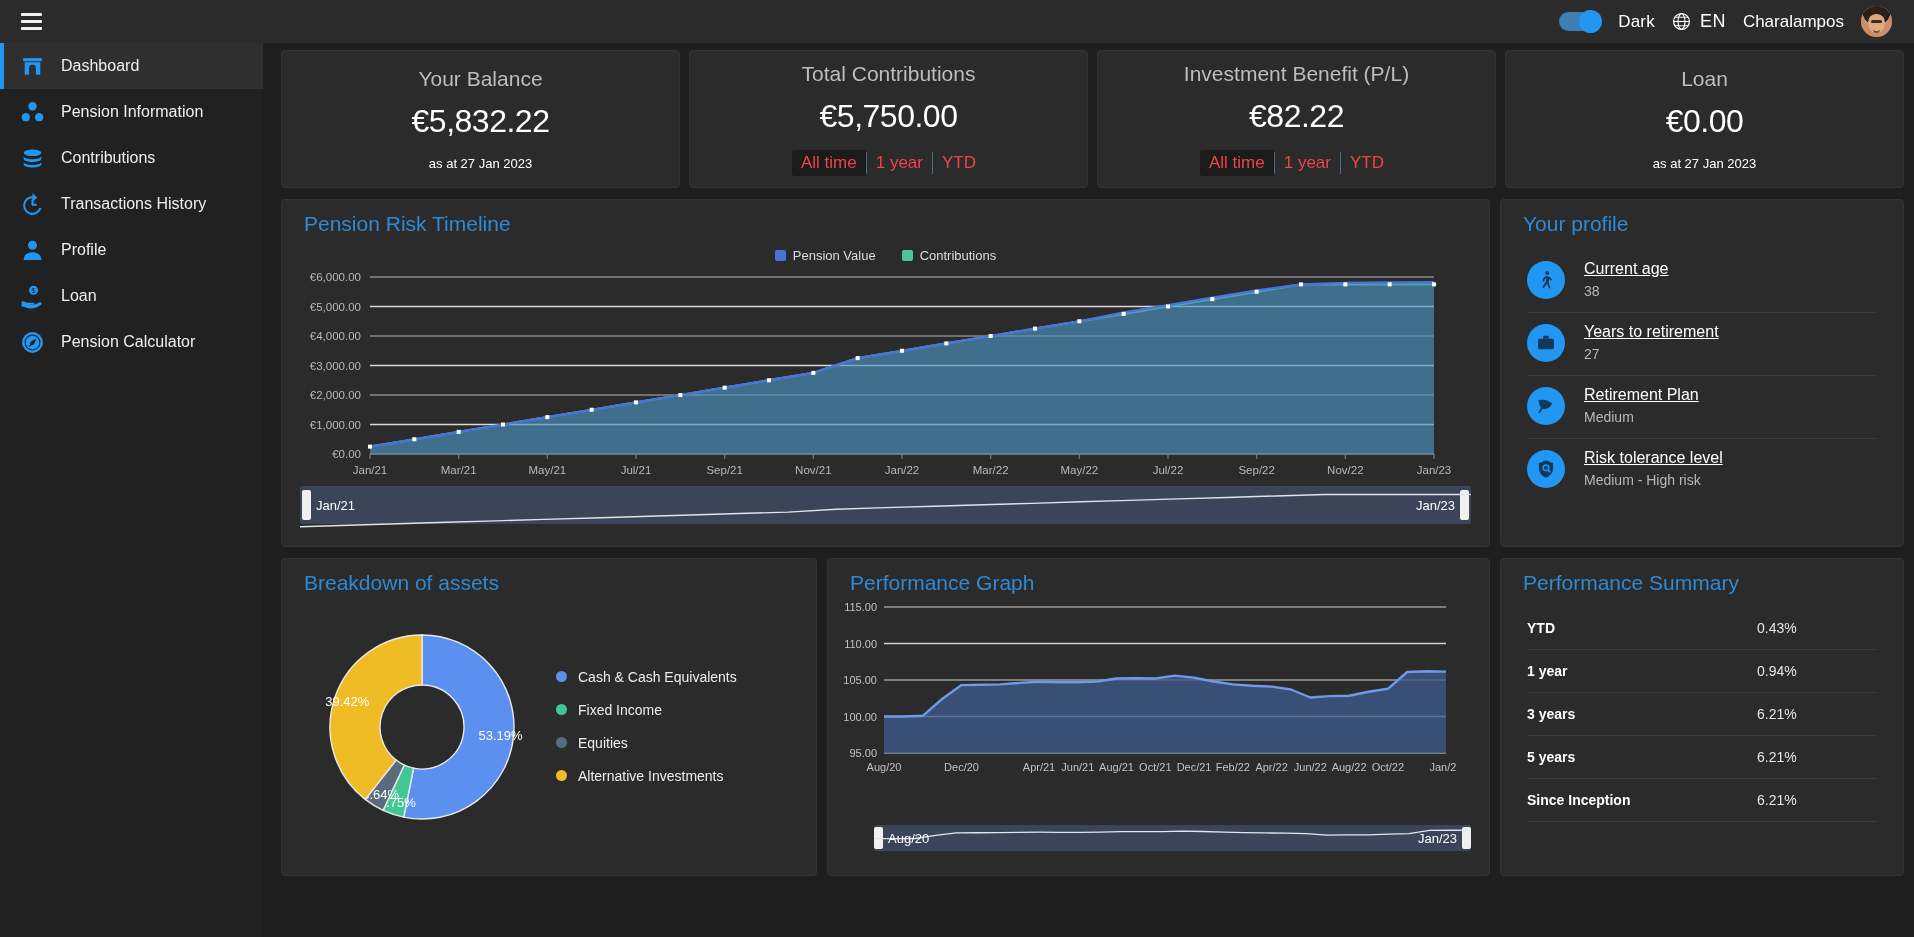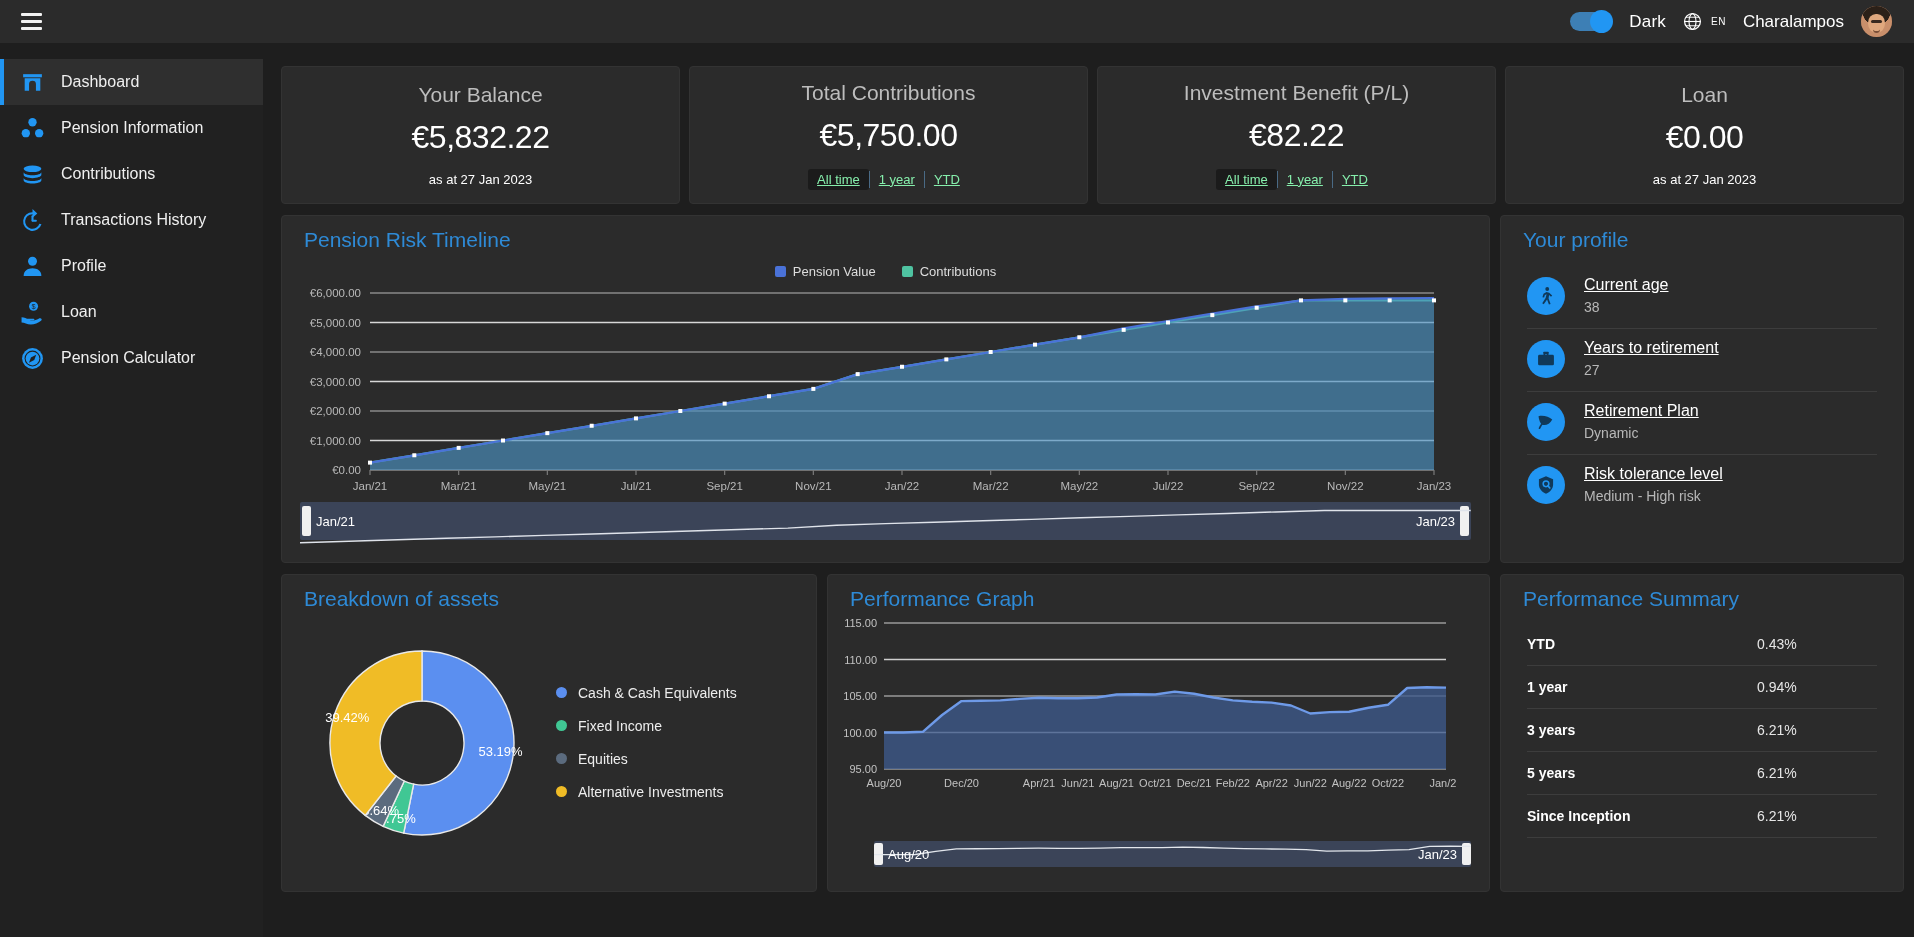--- a/index.html
+++ b/index.html
@@ -3,38 +3,38 @@
 <meta charset="utf-8">
 <style>
   * { box-sizing: border-box; margin: 0; padding: 0; }
   html, body {
     width: 1914px; height: 937px;
     background: #1e1e1e;
     font-family: "Liberation Sans", sans-serif;
     color: #e8e8e8;
     overflow: hidden;
   }
-  .app { display: flex; flex-direction: column; width: 1914px; height: 937px; gap: 16px; }
+  .app { display: flex; flex-direction: column; width: 1914px; height: 937px; }
 
   
   .header {
     height: 43px; flex: 0 0 43px;
     background: #2b2b2b;
     display: flex; align-items: center;
     padding: 0 22px 0 14px;
     position: relative; z-index: 5;
   }
   .hamburger { width: 34px; height: 30px; display:flex; flex-direction:column; justify-content:center; align-items:center; gap:4px; cursor:pointer; }
   .hamburger span { display:block; width: 21px; height: 3px; background:#f2f2f2; border-radius:1px; }
   .header-right { margin-left:auto; display:flex; align-items:center; gap:17px; }
   .toggle { width: 42px; height: 19px; border-radius: 10px; background: #3d7fb5; position: relative; cursor:pointer; }
   .toggle .knob { position:absolute; top:-2px; right:-1px; width:23px; height:23px; border-radius:50%; background:#2196f3; }
   .dark-label { font-size: 17px; color: #fff; letter-spacing:.2px; }
   .globe { width: 19px; height: 19px; display:block; }
-  .lang { font-size: 10px; color:#fff; letter-spacing:.5px; margin-left:-8px;}
+  .lang { font-size: 18px; color:#fff; letter-spacing:.5px; margin-left:-8px;}
   .user-name { font-size: 17px; color:#fff; }
   .avatar { width: 31px; height:31px; border-radius:50%; overflow:hidden; background:#6a5040; position:relative; cursor:pointer;}
   .avatar .hair { position:absolute; inset:0; background:radial-gradient(circle at 50% 18%, #2b2018 0 46%, transparent 47%), #c98f6b; }
   .avatar .face { position:absolute; left:22%; top:26%; width:56%; height:62%; border-radius:46% 46% 50% 50%; background:#e0a87e; }
   .avatar .eyes { position:absolute; left:33%; top:45%; width:34%; height:3px; background:#3a2a20; border-radius:2px; box-shadow: 0 0 0 0 #000; }
   .avatar .smile { position:absolute; left:38%; top:61%; width:24%; height:8px; border-bottom:2px solid #7a4f38; border-radius:0 0 50% 50%; }
 
   
   .body-wrap { display: flex; flex: 1 1 auto; min-height: 0; }
 
@@ -55,21 +55,21 @@
   .main { flex: 1 1 auto; min-width:0; background:#1e1e1e; padding: 7px 10px 0 18px; overflow: hidden; }
   .card { background:#2b2b2b; border-radius: 4px; border:1px solid #333; }
 
   
   .stat-row { display:flex; gap: 9px; margin-bottom: 11px; }
   .stat-card { flex:1 1 0; height: 138px; display:flex; flex-direction:column; align-items:center; justify-content:center; }
   .stat-title { font-size: 21px; color:#bdbdbd; font-weight: 400; }
   .stat-value { font-size: 32px; color:#fff; margin-top: 12px; letter-spacing:-.5px;}
   .stat-sub { font-size: 13px; color:#fff; margin-top: 16px; }
   .seg { display:flex; margin-top: 15px; align-items:stretch; }
-  .seg-btn { font-size: 13px; color:#86efac; padding: 3px 9px; cursor:pointer; background:transparent; border:none; font-family:inherit;text-decoration:underline; }
+  .seg-btn { font-size: 17px; color:#ef4444; padding: 3px 9px; cursor:pointer; background:transparent; border:none; font-family:inherit; }
   .seg-btn.on { background:#1b1b1b; border-radius:3px; }
   .seg-div { width:1px; background:#4a6a85; margin: 2px 0; }
 
   
   .mid-row { display:flex; gap: 10px; margin-bottom: 11px; }
   .panel-title { font-size: 21px; color:#2e8ad6; font-weight:400; padding: 12px 0 0 22px; }
   .timeline-card { flex: 1 1 auto; height: 348px; position:relative; }
   .profile-card { width: 404px; flex: 0 0 404px; height: 348px; }
 
   
@@ -403,21 +403,21 @@
 
             <div class="prof-row">
               <span class="prof-ic">
                 <svg viewBox="0 0 24 24">
                     <path d="M3 5c6.5-1.2 12.5.8 16.5 4-3 5.7-8 7.6-11.8 6.2C4.8 13.8 3.7 9.8 3 5z"></path>
                     <path d="M4.2 19.5c1.4-3.8 3.8-6.5 7-8.4" fill="none" stroke="#10395a" stroke-width="2" stroke-linecap="round"></path>
                   </svg>
               </span>
               <span>
                 <span class="prof-lbl" style="display:block">Retirement Plan</span>
-                <span class="prof-val" style="display:block">Dynamic</span>
+                <span class="prof-val" style="display:block">Medium</span>
               </span>
             </div>
 
             <div class="prof-row">
               <span class="prof-ic">
                 <svg viewBox="0 0 24 24">
                     <path d="M12 1.6 3.5 5v6.5c0 5 3.6 9.3 8.5 10.9 4.9-1.6 8.5-5.9 8.5-10.9V5z"></path>
                     <circle cx="12" cy="10.6" r="3.4" fill="none" stroke="#2196f3" stroke-width="1.8"></circle>
                     <line x1="14.3" y1="13" x2="16.6" y2="15.6" stroke="#2196f3" stroke-width="2" stroke-linecap="round"></line>
                   </svg>

